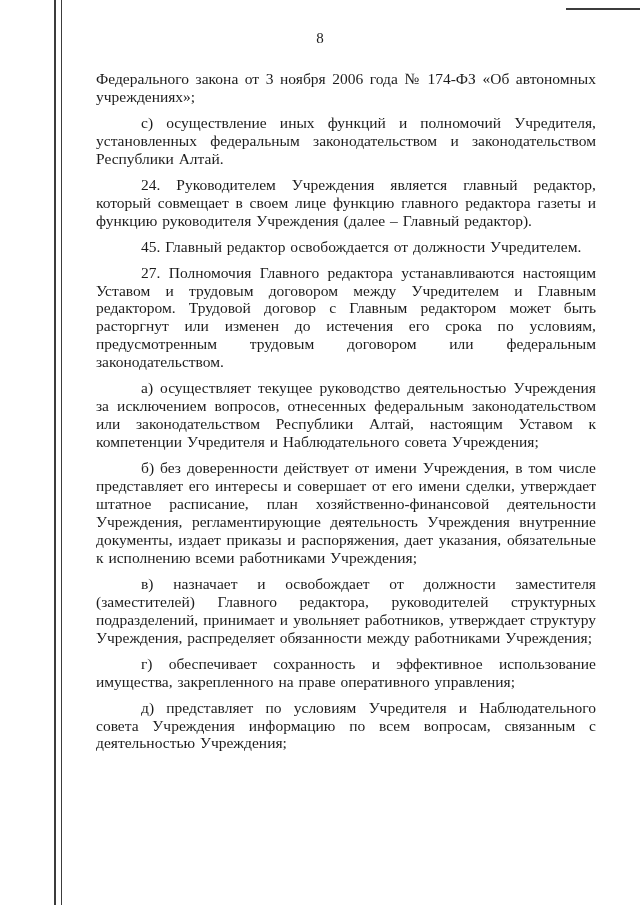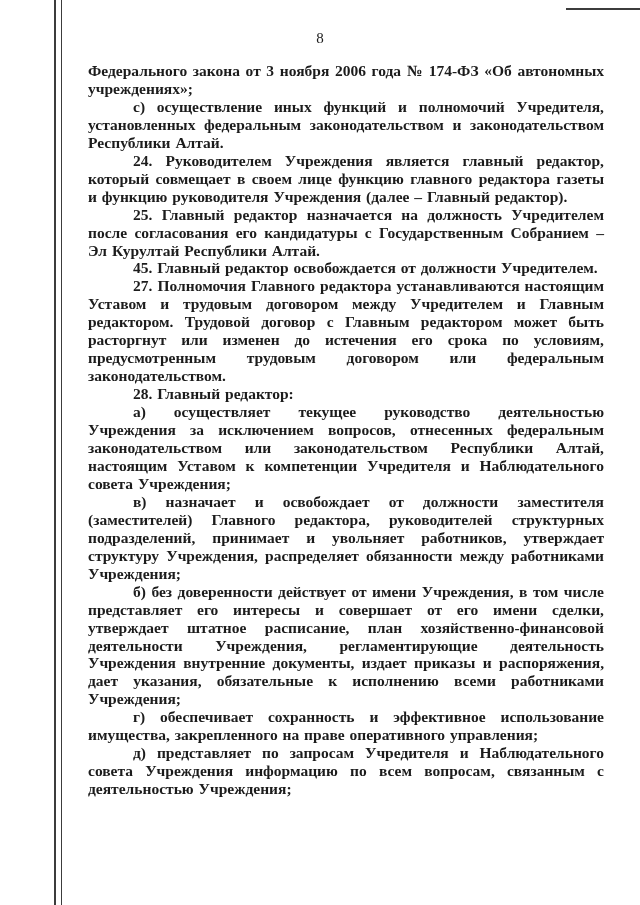--- a/index.html
+++ b/index.html
@@ -42,47 +42,44 @@
     font-size: 15px;
     color: #1c1c1c;
   }
   .content {
     position: absolute;
     top: 62px;
     left: 88px;
     right: 36px;
   }
   .para {
-    margin: 0;
+    margin: 8px;
     padding: 0;
     font-size: 15.5px;
     line-height: 17.95px;
     text-align: justify;
     text-indent: 45px;
     word-spacing: 1px;
-    font-weight: bold;
   }
   .para.cont {
     text-indent: 0;
   }
 </style>
 </head>
 <body>
 
 <div class="frame-left"></div>
 <div class="frame-top-right"></div>
 
 <div class="page-number">8</div>
 
 <div class="content">
   <p class="para cont">Федерального закона от 3 ноября 2006 года № 174-ФЗ «Об автономных учреждениях»;</p>
   <p class="para">с) осуществление иных функций и полномочий Учредителя, установленных федеральным законодательством и законодательством Республики Алтай.</p>
   <p class="para">24. Руководителем Учреждения является главный редактор, который совмещает в своем лице функцию главного редактора газеты и функцию руководителя Учреждения (далее – Главный редактор).</p>
-  <p class="para">25. Главный редактор назначается на должность Учредителем после согласования его кандидатуры с Государственным Собранием – Эл Курултай Республики Алтай.</p>
   <p class="para">45. Главный редактор освобождается от должности Учредителем.</p>
   <p class="para">27. Полномочия Главного редактора устанавливаются настоящим Уставом и трудовым договором между Учредителем и Главным редактором. Трудовой договор с Главным редактором может быть расторгнут или изменен до истечения его срока по условиям, предусмотренным трудовым договором или федеральным законодательством.</p>
-  <p class="para">28. Главный редактор:</p>
   <p class="para">а) осуществляет текущее руководство деятельностью Учреждения за исключением вопросов, отнесенных федеральным законодательством или законодательством Республики Алтай, настоящим Уставом к компетенции Учредителя и Наблюдательного совета Учреждения;</p>
+  <p class="para">б) без доверенности действует от имени Учреждения, в том числе представляет его интересы и совершает от его имени сделки, утверждает штатное расписание, план хозяйственно-финансовой деятельности Учреждения, регламентирующие деятельность Учреждения внутренние документы, издает приказы и распоряжения, дает указания, обязательные к исполнению всеми работниками Учреждения;</p>
   <p class="para">в) назначает и освобождает от должности заместителя (заместителей) Главного редактора, руководителей структурных подразделений, принимает и увольняет работников, утверждает структуру Учреждения, распределяет обязанности между работниками Учреждения;</p>
-  <p class="para">б) без доверенности действует от имени Учреждения, в том числе представляет его интересы и совершает от его имени сделки, утверждает штатное расписание, план хозяйственно-финансовой деятельности Учреждения, регламентирующие деятельность Учреждения внутренние документы, издает приказы и распоряжения, дает указания, обязательные к исполнению всеми работниками Учреждения;</p>
   <p class="para">г) обеспечивает сохранность и эффективное использование имущества, закрепленного на праве оперативного управления;</p>
-  <p class="para">д) представляет по запросам Учредителя и Наблюдательного совета Учреждения информацию по всем вопросам, связанным с деятельностью Учреждения;</p>
+  <p class="para">д) представляет по условиям Учредителя и Наблюдательного совета Учреждения информацию по всем вопросам, связанным с деятельностью Учреждения;</p>
 </div>
 
 </body></html>

